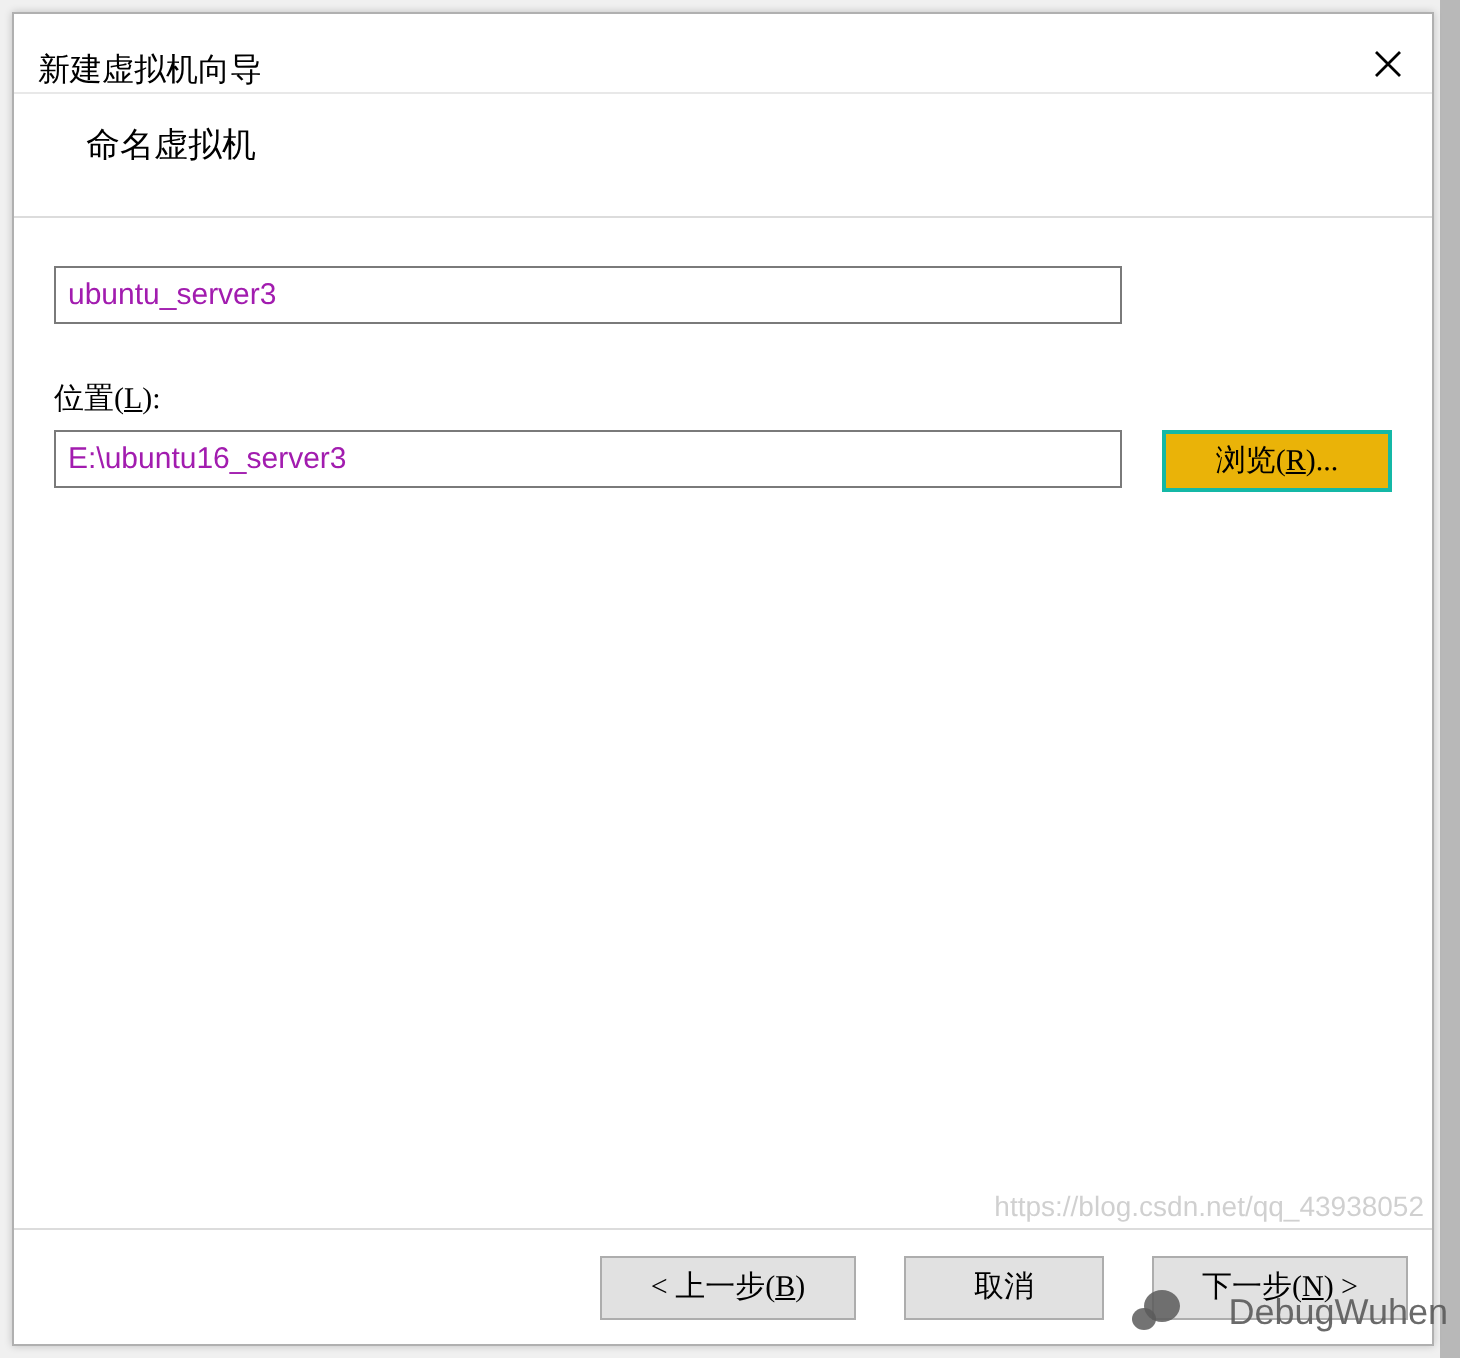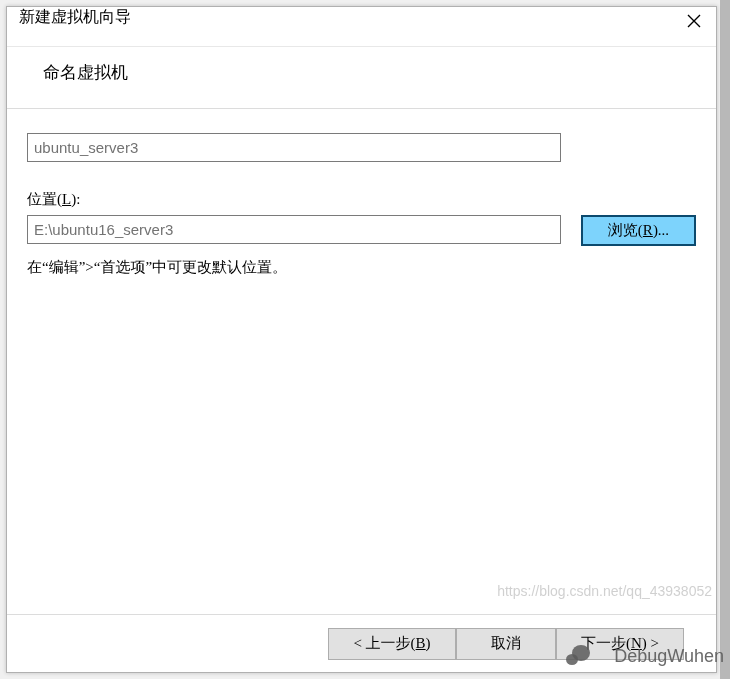--- a/index.html
+++ b/index.html
@@ -16,21 +16,21 @@
     background:#b8b8b8;
   }
   .window{
     position:absolute; left:6px; top:6px; width:711px; height:667px;
     background:#ffffff; border:1px solid #b0b0b0;
     box-shadow:0 0 4px rgba(0,0,0,0.2);
     display:flex; flex-direction:column;
   }
   
   .titlebar{
-    height:40px; display:flex; align-items:flex-start;
+    height:40px; display:flex; align-items:flex-end;
     padding:0 8px 0 12px; border-bottom:1px solid #e8e8e8;
   }
   .titlebar .title{ font-size:16px; }
   .titlebar .spacer{ flex:1; }
   .close-icon{ width:28px; height:28px; display:flex; align-items:center; justify-content:center; cursor:default;}
   .close-icon svg{ width:14px; height:14px; }
   
   .header{
     padding:14px 36px 18px 36px;
     border-bottom:1px solid #dcdcdc;
@@ -41,47 +41,47 @@
   .content{
     flex:1; padding:24px 20px 10px 20px;
     display:flex; flex-direction:column;
   }
   .field-label{ font-size:15px; margin-bottom:6px; font-family:"SimSun",serif;}
   .underline{ text-decoration:underline; }
   .row{ display:flex; gap:20px;}
   .text-input{
     font-family:Tahoma,"SimSun",sans-serif; font-size:15px;
     padding:3px 6px; height:29px;
-    border:1px solid #7a7a7a; background:#fff; color:#737373;
+    border:1px solid #7a7a7a; background:#fff; color:#a21caf;
     width:534px;
   }
   .spacer-v{ height:28px; }
   .hint{ font-size:15px; margin-top:12px; font-family:"SimSun",serif;}
   .browse-btn{
     width:115px; height:31px;
-    background:#7dd3fc; border:2px solid #0c4a6e;
+    background:#eab308; border:2px solid #14b8a6;
     font-size:15px; font-family:"SimSun",serif;
     cursor:default;
   }
   
   .footer{
     border-top:1px solid #dcdcdc;
     height:58px; display:flex; align-items:center; justify-content:flex-end;
-    padding-right:32px; gap:0;
+    padding-right:12px; gap:24px;
   }
   .nav-btn{
     width:128px; height:32px;
     background:#e1e1e1; border:1px solid #adadad;
     font-size:15px; font-family:"SimSun",serif;
     cursor:default;
   }
   .nav-btn.cancel{ width:100px; }
   
   .watermark-url{
-    position:absolute; right:18px; bottom:80px;
+    position:absolute; right:18px; bottom:68px;
     color:rgba(120,120,120,0.35); font-size:14px;
     font-family:Tahoma,sans-serif; pointer-events:none;
   }
   .watermark-brand{
     position:absolute; right:6px; bottom:12px;
     display:flex; align-items:center; gap:22px;
     color:rgba(90,90,90,0.9); font-size:18px;
     font-family:Tahoma,sans-serif;
     pointer-events:none;
   }
@@ -126,21 +126,20 @@
     <div class="field-label">
       <span>位置(</span><span class="underline">L</span><span>):</span>
     </div>
     <div class="row">
       <input type="text" class="text-input" style="width: 534px;" value="E:\ubuntu16_server3">
       <button class="browse-btn">
         <span>浏览(</span><span class="underline">R</span><span>)...</span>
       </button>
     </div>
 
-    <div class="hint">在“编辑”&gt;“首选项”中可更改默认位置。</div>
 
   </div>
 
   <div class="footer">
     <button class="nav-btn">
       <span>&lt; 上一步(</span><span class="underline">B</span><span>)</span>
     </button>
     <button class="nav-btn cancel">取消</button>
     <button class="nav-btn">
       <span>下一步(</span><span class="underline">N</span><span>) &gt;</span>

